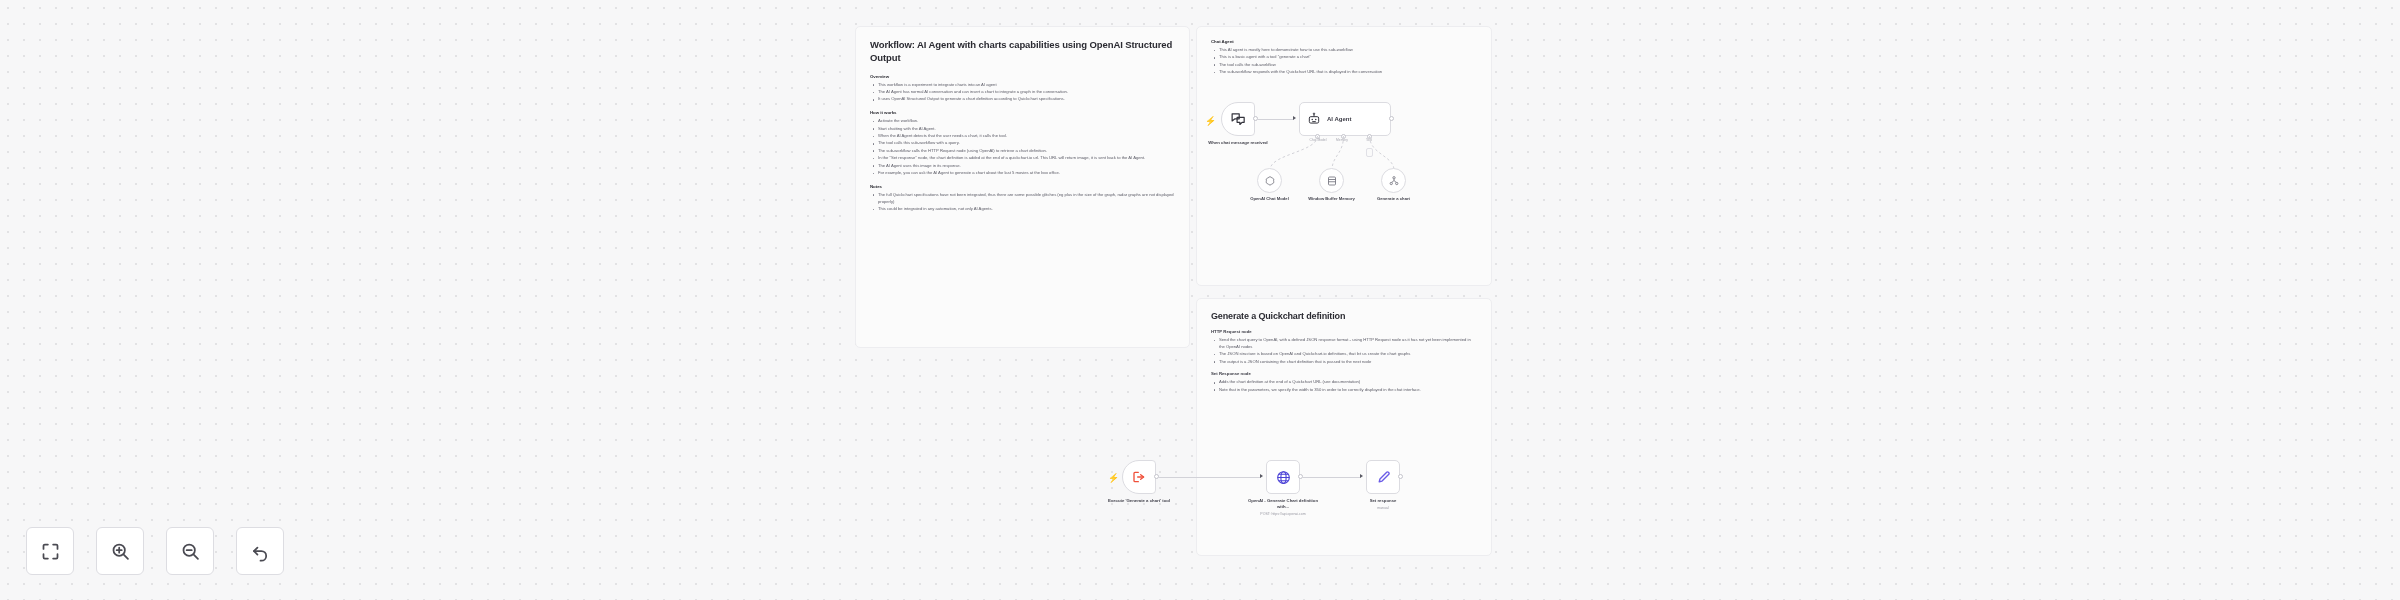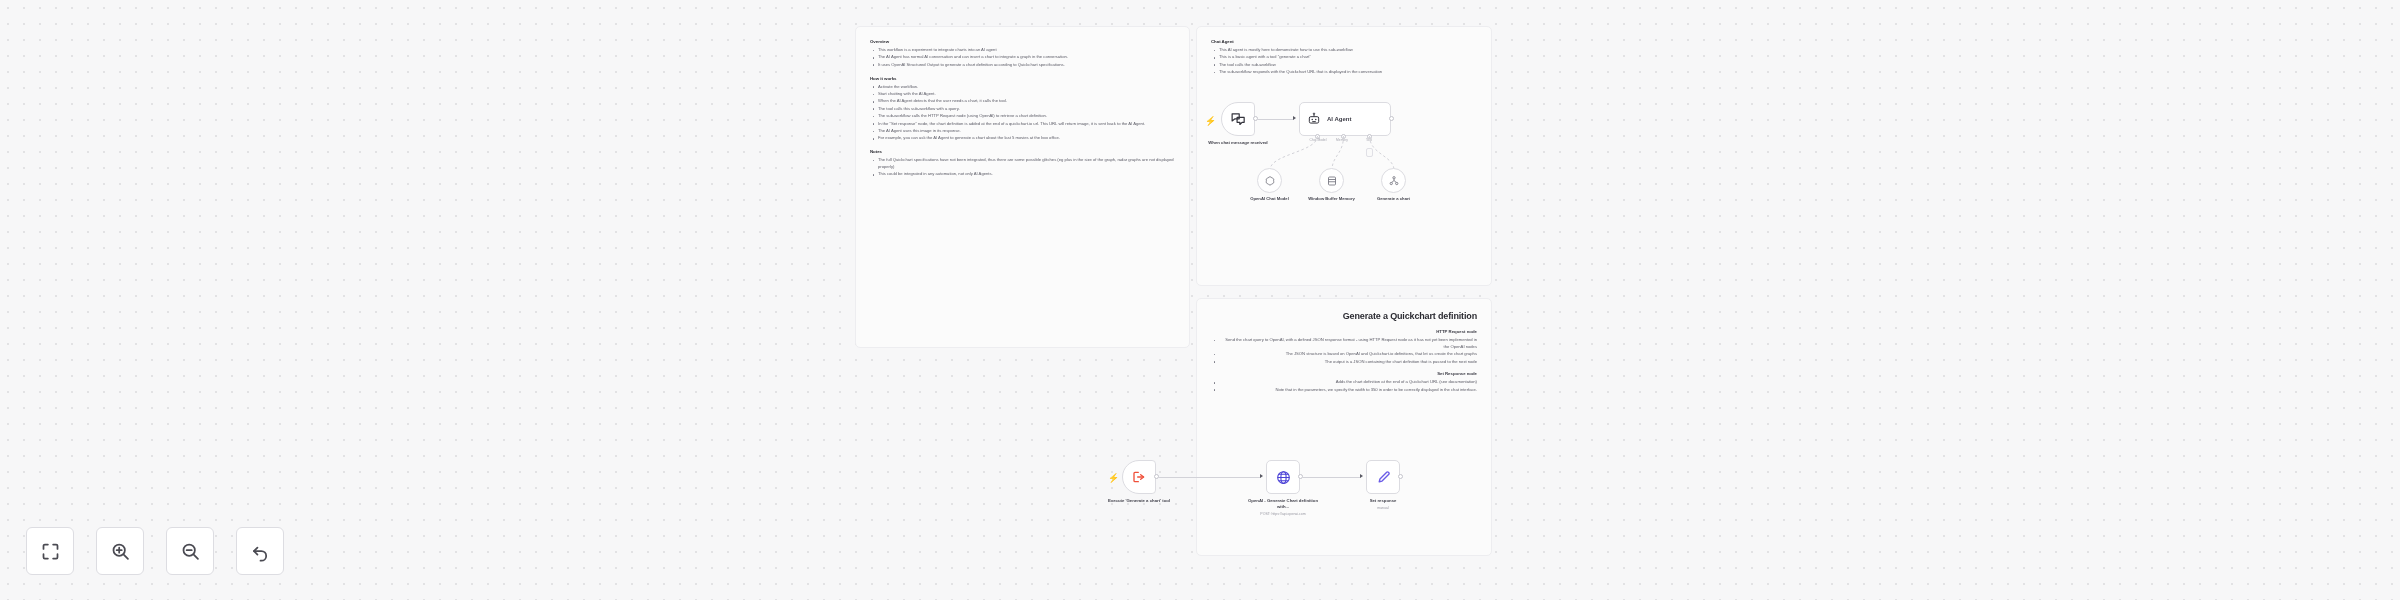--- a/index.html
+++ b/index.html
@@ -91,21 +91,21 @@
     font-size: 9px;
     font-weight: bold;
     color: #2b2b32;
     letter-spacing: -0.15px;
     margin-bottom: 8px;
   }
 
   
   #note-doc   { left: 855px;  top: 26px;  width: 335px; height: 322px; }
   #note-chat  { left: 1196px; top: 26px;  width: 296px; height: 260px; }
-  #note-chart { left: 1196px; top: 298px; width: 296px; height: 258px; text-align: right; }
+  #note-chart { left: 1196px; top: 298px; width: 296px; height: 258px; }
 
   
   .wf { position: absolute; }
 
   .node {
     position: absolute;
     width: 34px;
     height: 34px;
     background: #ffffff;
     border: 1px solid #dcdce1;
@@ -241,20 +241,21 @@
     cursor: pointer;
   }
   .zbtn svg { display: block; }
 </style>
 </head>
 <body>
 
 <div id="canvas">
 
   <div class="sticky" id="note-doc">
+    <div class="sticky-title">Workflow: AI Agent with charts capabilities using OpenAI Structured Output</div>
 
     <div class="sec-head first">Overview</div>
     <ul class="bl">
       <li>This workflow is a experiment to integrate charts into an AI agent</li>
       <li>The AI Agent has normal AI conversation and can insert a chart to integrate a graph in the conversation.</li>
       <li>It uses OpenAI Structured Output to generate a chart definition according to Quickchart specifications.</li>
     </ul>
 
     <div class="sec-head">How it works</div>
     <ul class="bl">

